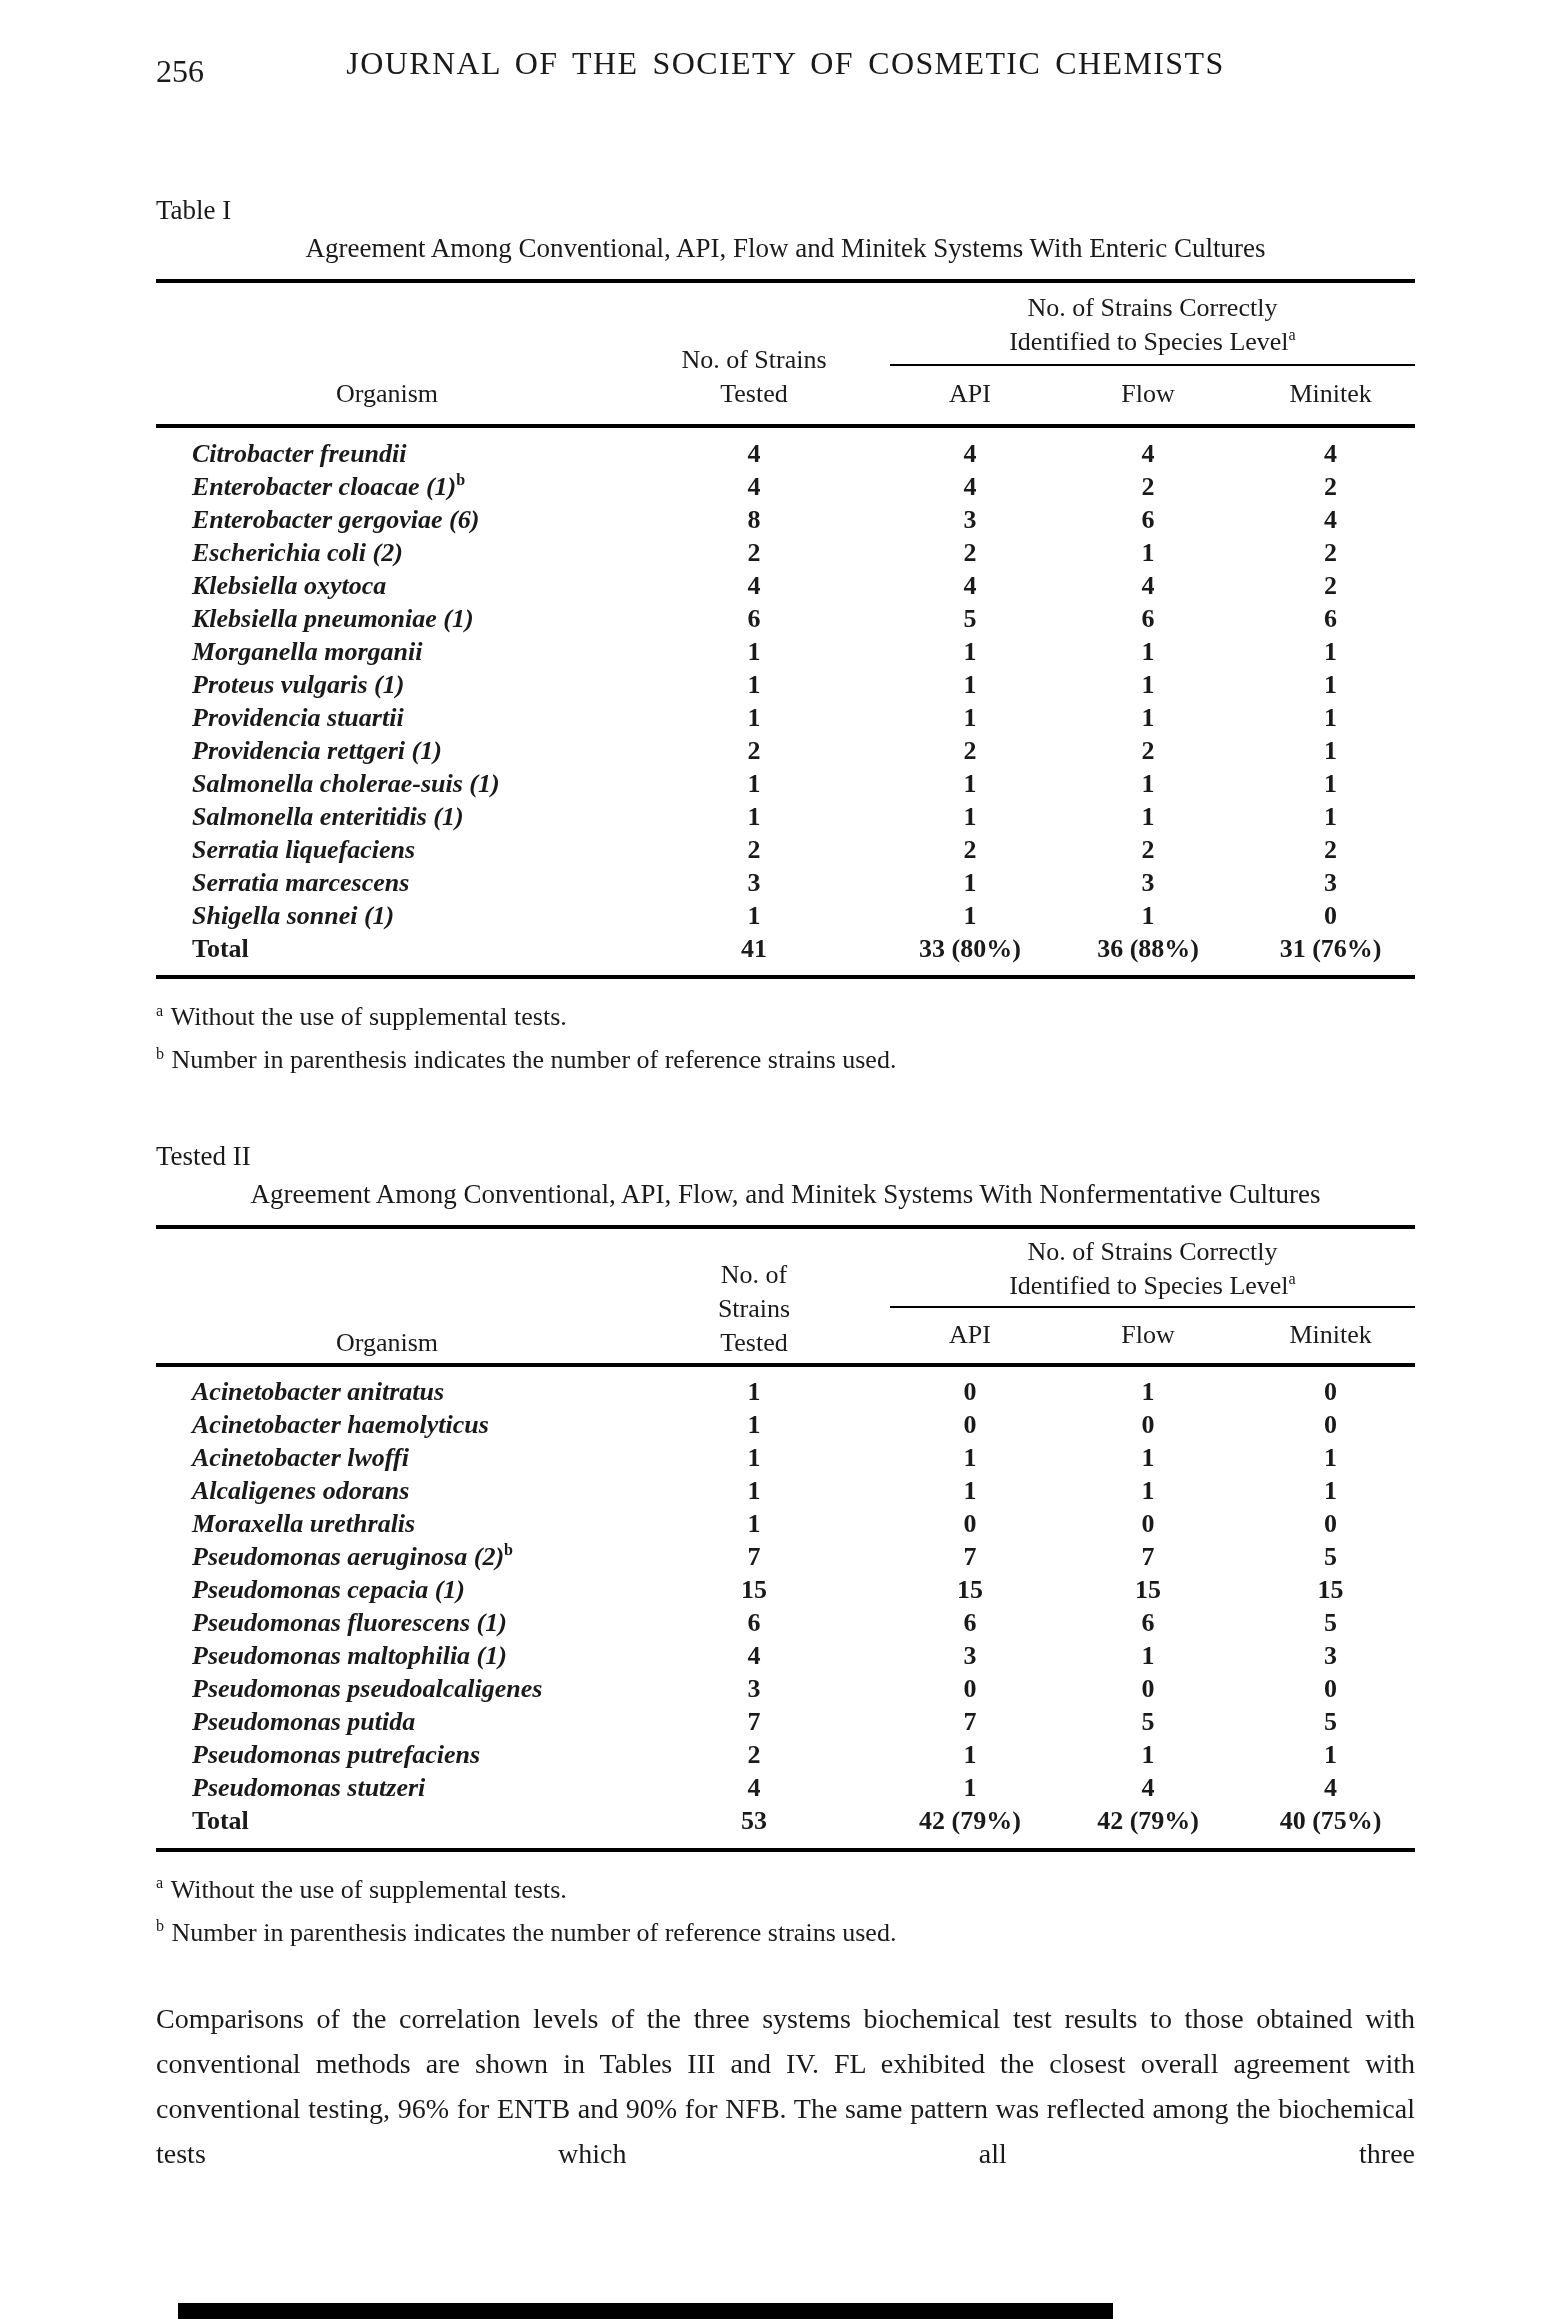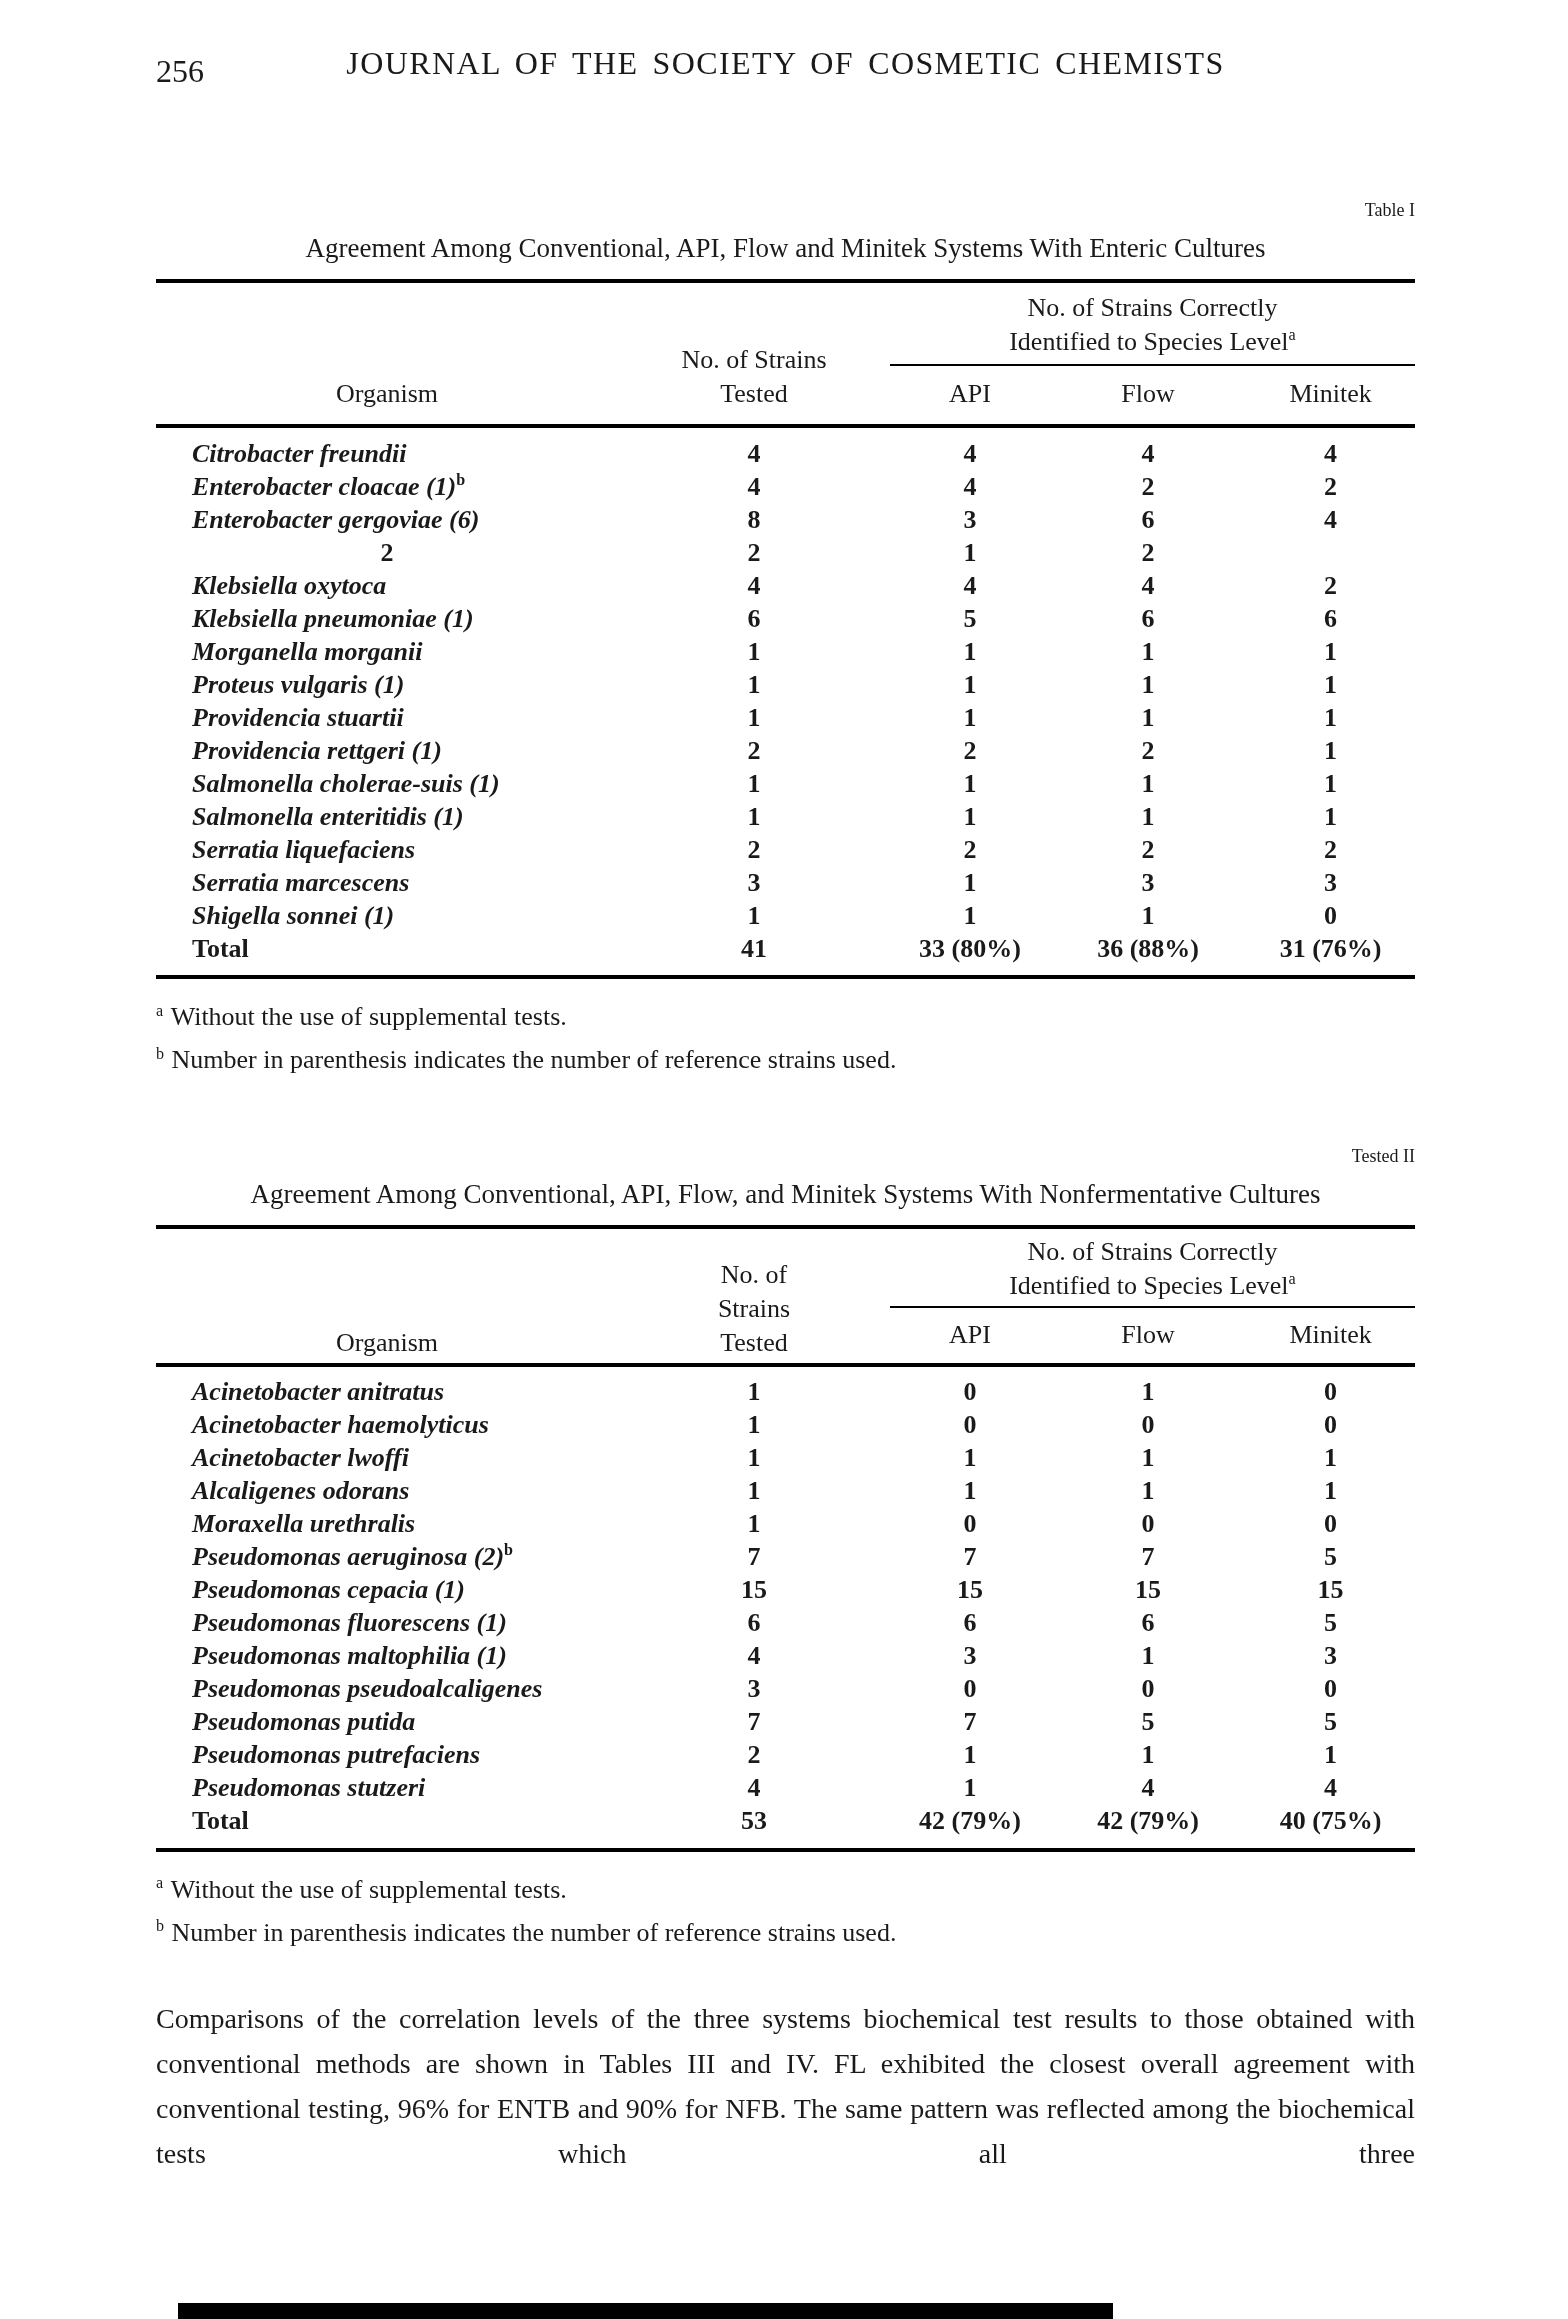--- a/index.html
+++ b/index.html
@@ -16,21 +16,21 @@
   
   .running-head { top: 45px; height: 47px; }
   .page-number { position: absolute; left: 0; top: 8px; font-size: 32px; }
   .journal-title {
     text-align: center; font-size: 32px;
     letter-spacing: 1.4px; word-spacing: 4.7px;
   }
 
   
   .table-section { }
-  .tbl-title { text-align: right; font-size: 18px; line-height: 37px; }
+  .tbl-title { text-align: left; font-size: 27px; line-height: 37px; }
   .tbl-subtitle { text-align: center; font-size: 27px; line-height: 39px; }
 
   .tbl { margin-top: 11.2px; }
 
   .tbl-head {
     display: grid;
     grid-template-columns: 36.7% 21.6% 12.7% 15.6% 13.4%;
     grid-template-rows: auto auto;
     border-top: 4.7px solid #000;
     border-bottom: 4.7px solid #000;
@@ -131,20 +131,21 @@
 
         <div class="row">
           <div class="cell org"><span class="org-name">Enterobacter gergoviae (6)</span><sup class="org-sup"></sup></div>
           <div class="cell num">8</div>
           <div class="cell num">3</div>
           <div class="cell num">6</div>
           <div class="cell num">4</div>
         </div>
 
         <div class="row">
+          <div class="cell org"><span class="org-name">Escherichia coli (2)</span><sup class="org-sup"></sup></div>
           <div class="cell num">2</div>
           <div class="cell num">2</div>
           <div class="cell num">1</div>
           <div class="cell num">2</div>
         </div>
 
         <div class="row">
           <div class="cell org"><span class="org-name">Klebsiella oxytoca</span><sup class="org-sup"></sup></div>
           <div class="cell num">4</div>
           <div class="cell num">4</div>

